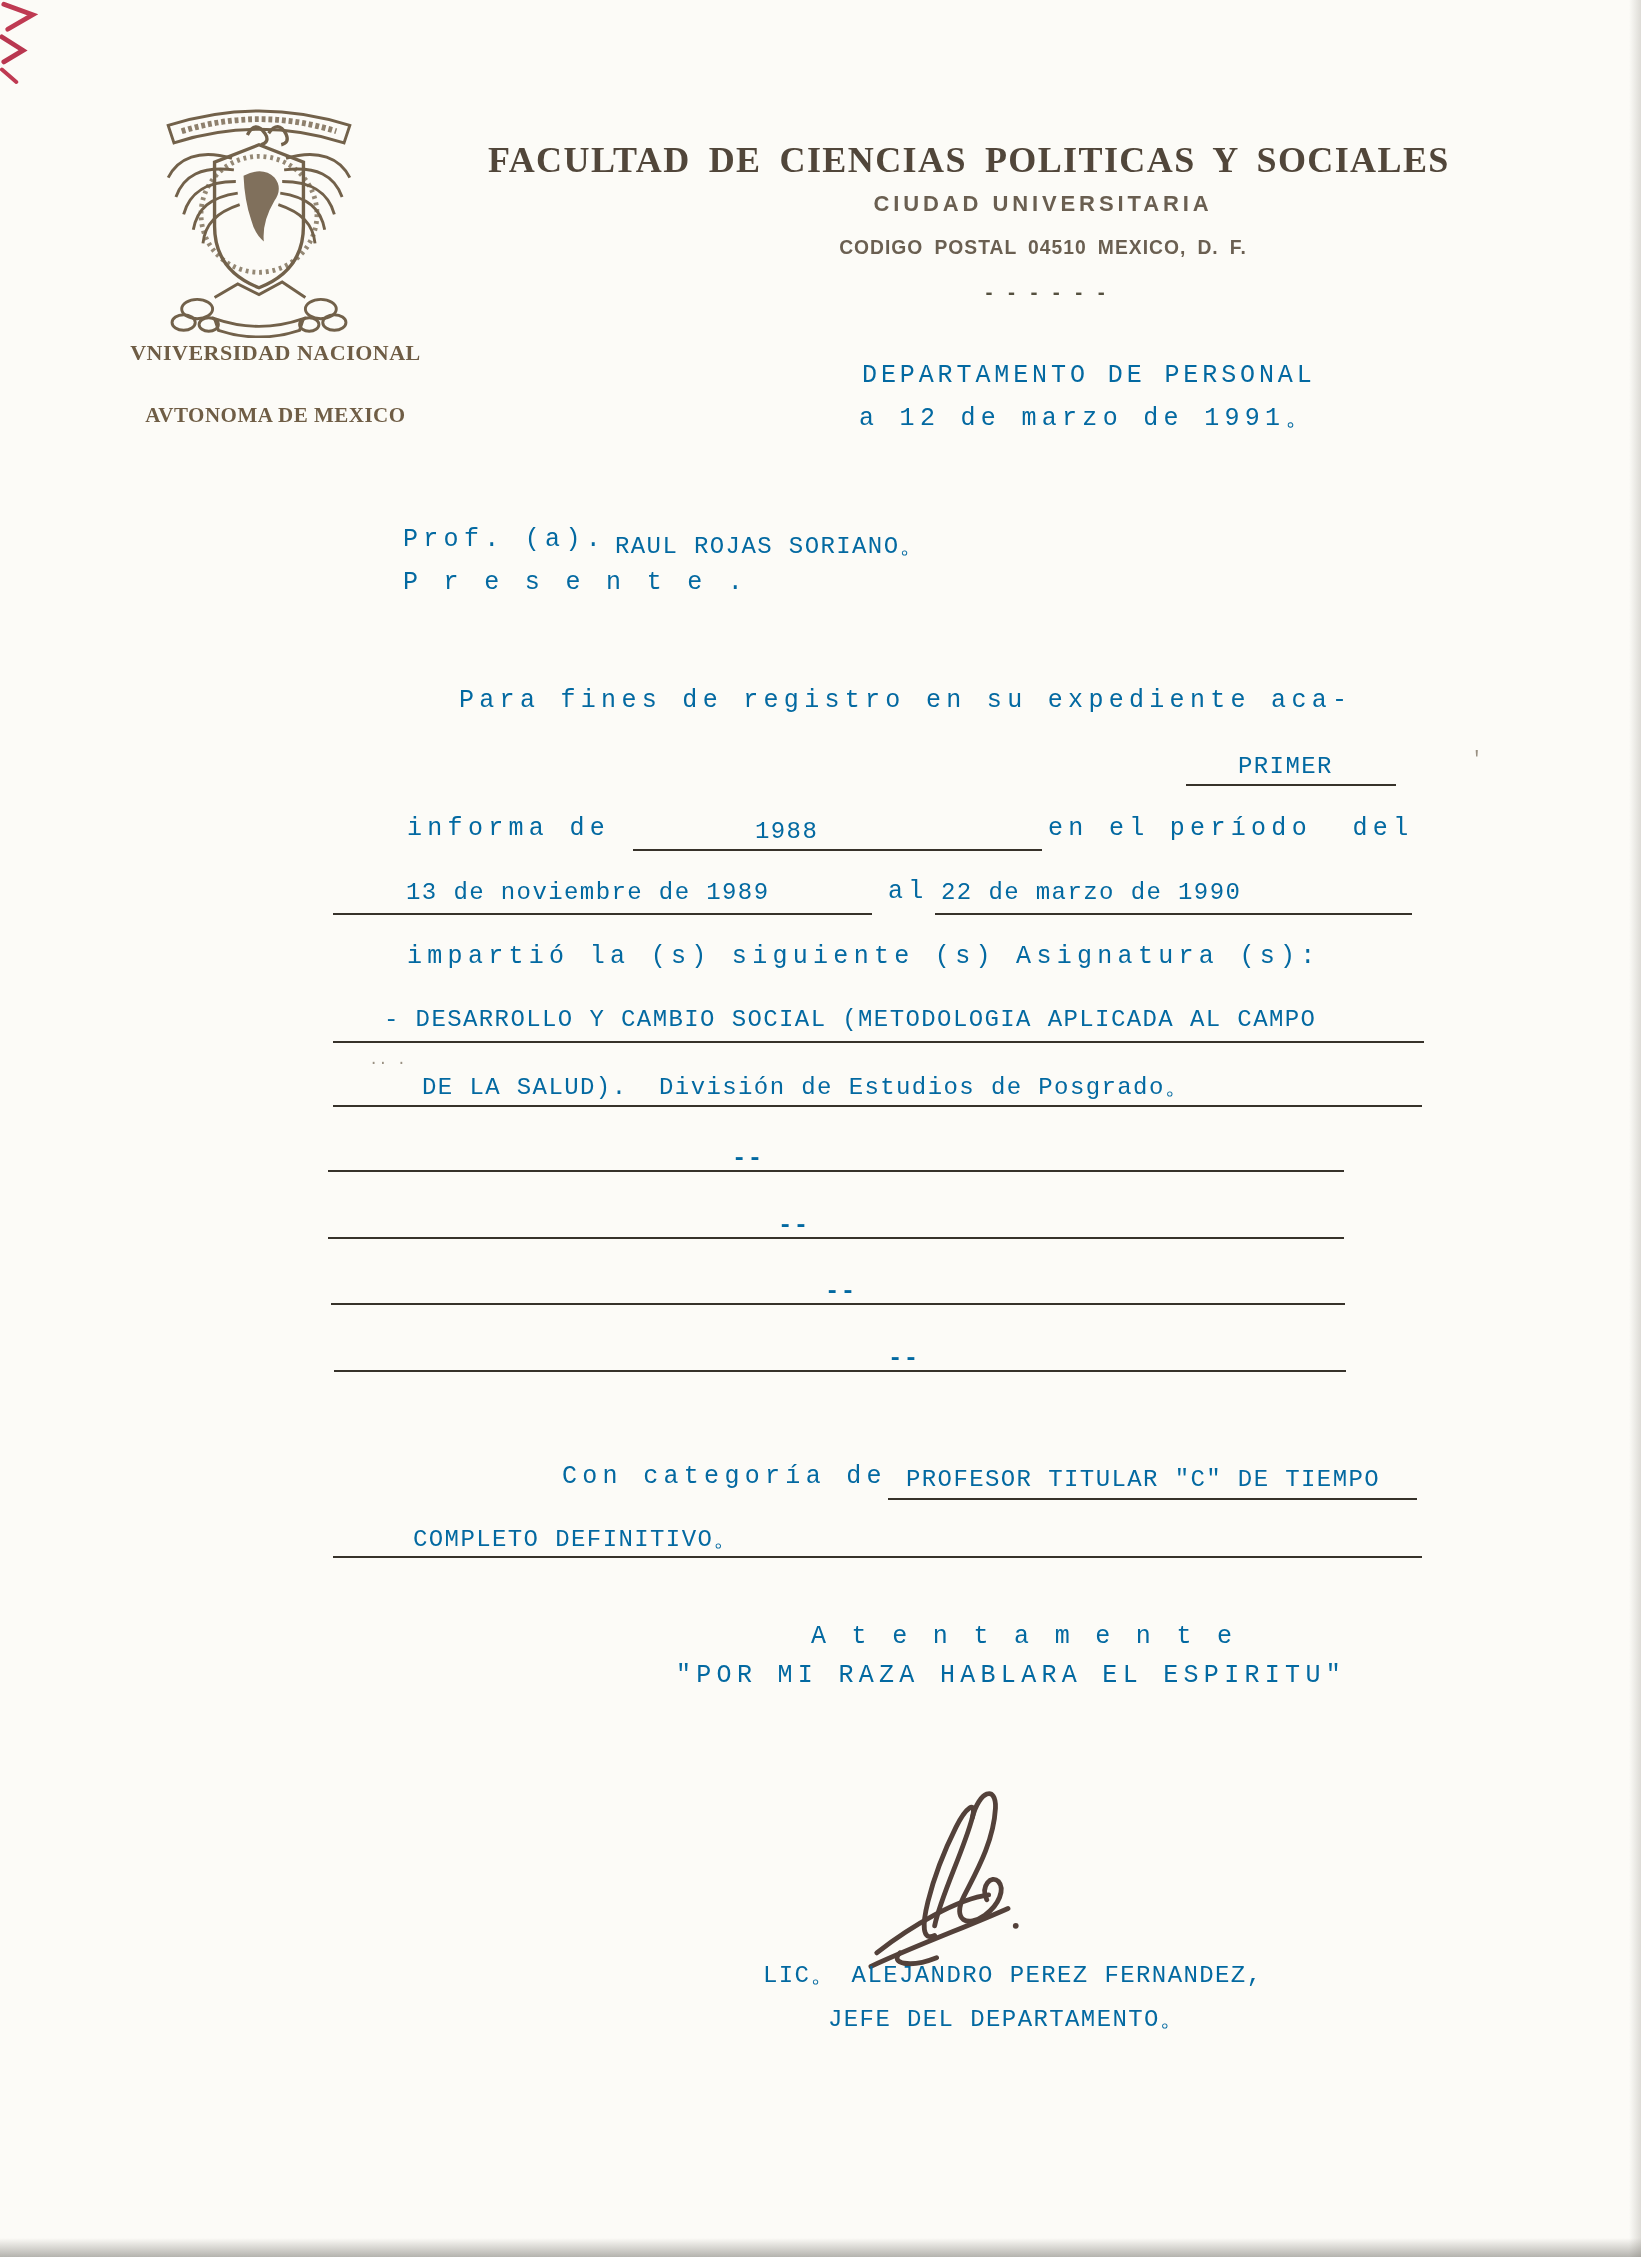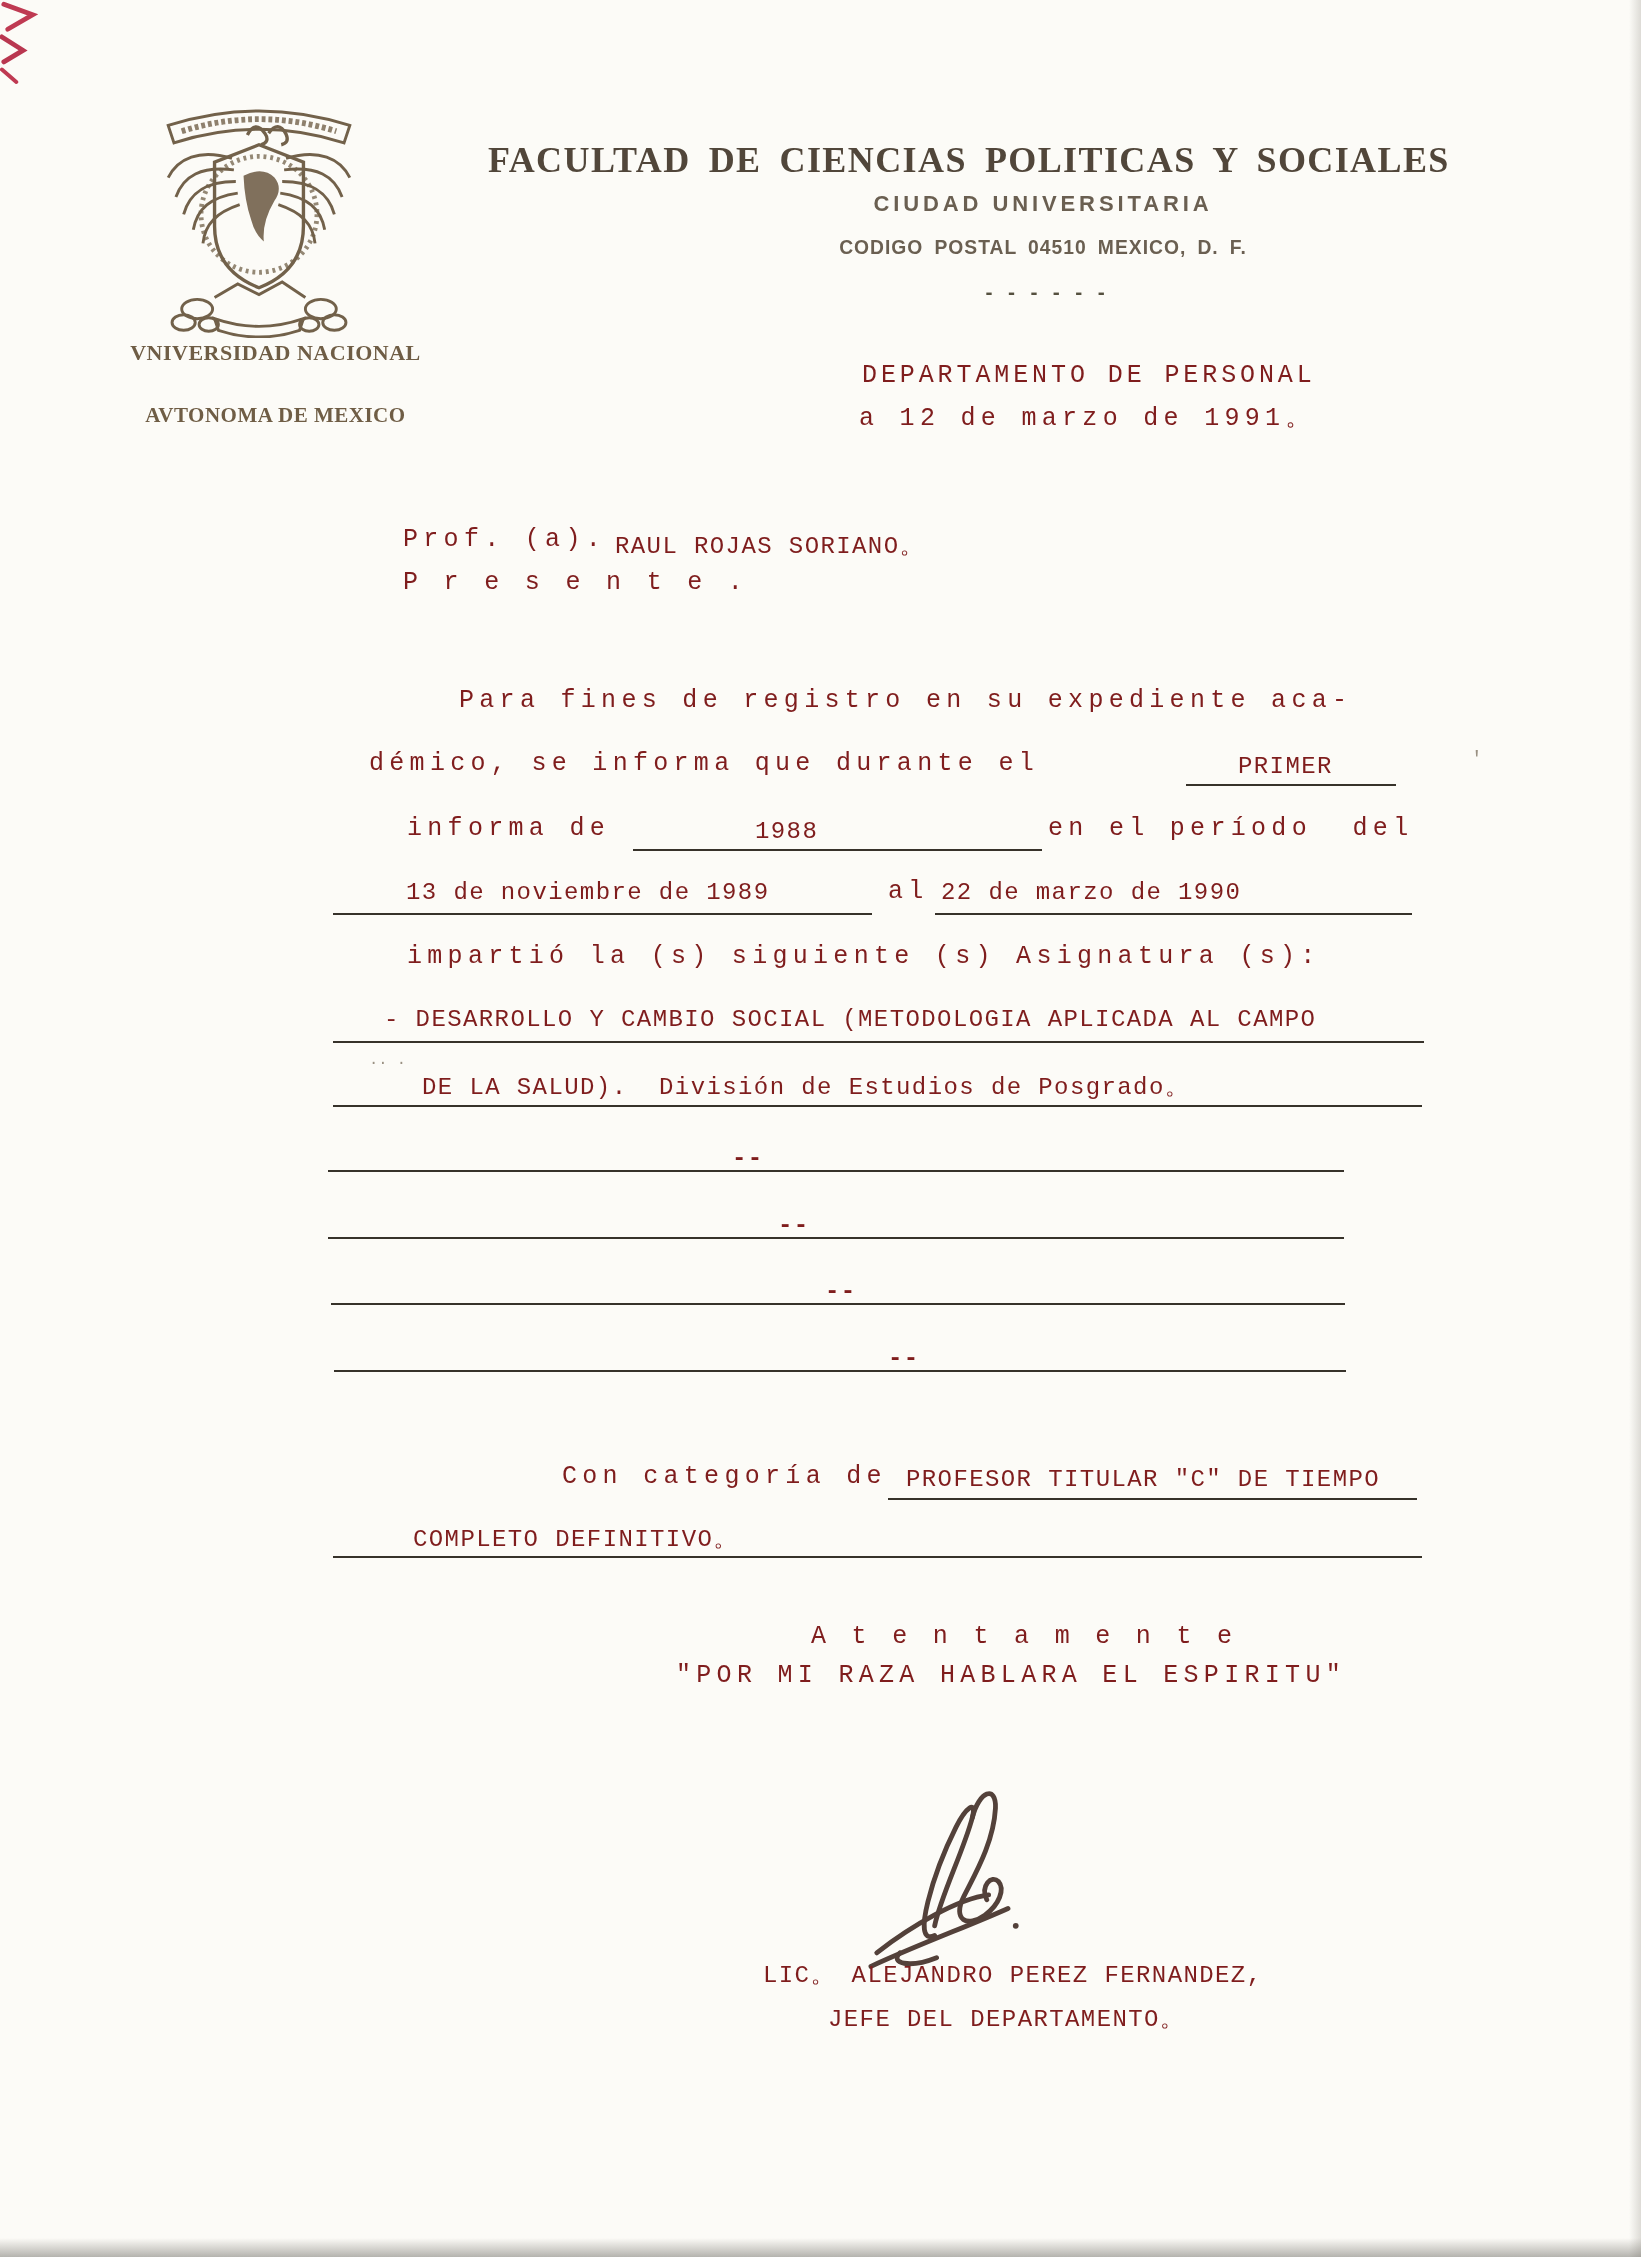--- a/index.html
+++ b/index.html
@@ -1,21 +1,21 @@
 <!DOCTYPE html>
 <html><head>
 <meta charset="utf-8">
 <style>
   html,body { margin:0; padding:0; background:#e8e6e0; }
   .page {
     position:relative; width:1641px; height:2257px;
     background:#fcfbf7; overflow:hidden;
     font-family:"Liberation Mono","DejaVu Sans Mono",monospace;
   }
-  .t { position:absolute; white-space:pre; color:#7f1d1d; }
+  .t { position:absolute; white-space:pre; color:#0369a1; }
   .pica { font-family:"Liberation Mono","DejaVu Sans Mono",monospace; font-size:25px; letter-spacing:5.3px; }
   .elite { font-family:"Liberation Mono","DejaVu Sans Mono",monospace; font-size:24px; letter-spacing:1.4px; }
   .uline { position:absolute; height:0; border-top:2.9px solid #37322a; }
   .serifhead { font-family:"Liberation Serif","DejaVu Serif",serif; font-weight:bold; }
   .sanshead  { font-family:"Liberation Sans","DejaVu Sans",sans-serif; font-weight:bold; }
   .center { text-align:center; }
   .sepia { color:#6f5d45; }
   .artifact { position:absolute; color:#9a9183; }
   .edge-bottom { position:absolute; left:0; right:0; bottom:0; height:19.3px;
     background:linear-gradient(to bottom, rgba(120,118,112,0), rgba(110,108,102,.5)); }
@@ -83,21 +83,20 @@
 
   <div class="t pica" style="left:862px;top:361px;letter-spacing:3.9px;">DEPARTAMENTO DE PERSONAL</div>
   <div class="t pica" style="left:859px;top:400px;">a 12 de marzo de 1991。</div>
 
   <div class="t pica" style="left:403px;top:525px;">Prof. (a).</div>
   <div class="t elite" style="left:615px;top:529px;">RAUL ROJAS SORIANO。</div>
   <div class="t pica" style="left:403px;top:568px;">P r e s e n t e .</div>
 
   <div class="t pica" style="left:459px;top:686px;">Para fines de registro en su expediente aca-</div>
 
-  <div class="t pica" style="left:369px;top:749px;">démico, se informa que durante el</div>
   <div class="t elite" style="left:1238px;top:753px;">PRIMER</div>
   <div class="uline" style="left:1186px;top:784px;width:210px;"></div>
 
   <div class="t pica" style="left:407px;top:814px;">informa de</div>
   <div class="t elite" style="left:755px;top:818px;">1988</div>
   <div class="uline" style="left:633px;top:849px;width:409px;"></div>
   <div class="t pica" style="left:1048px;top:814px;">en el período  del</div>
 
   <div class="t elite" style="left:406px;top:879px;">13 de noviembre de 1989</div>
   <div class="uline" style="left:333px;top:913px;width:539px;"></div>

